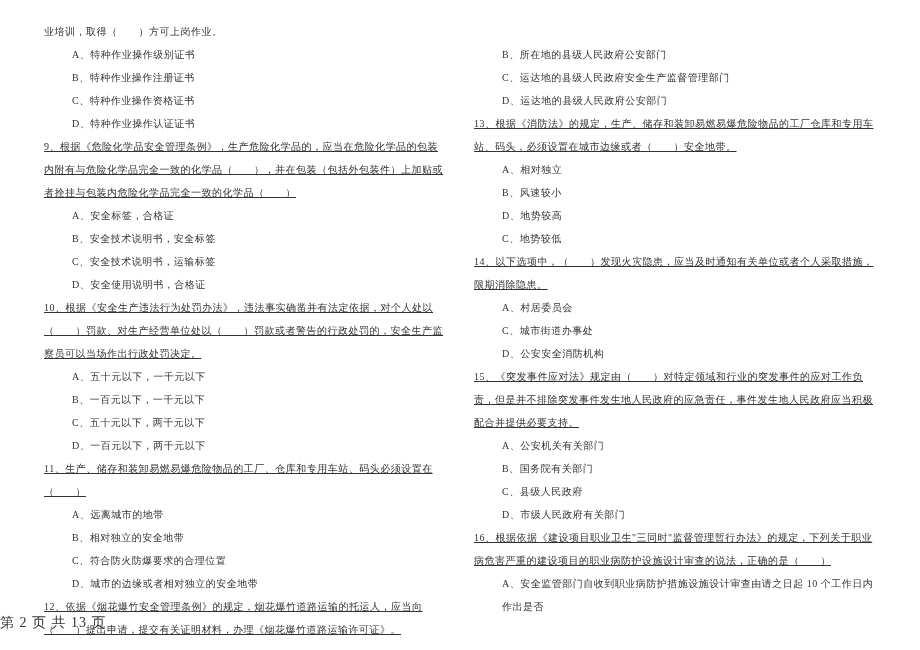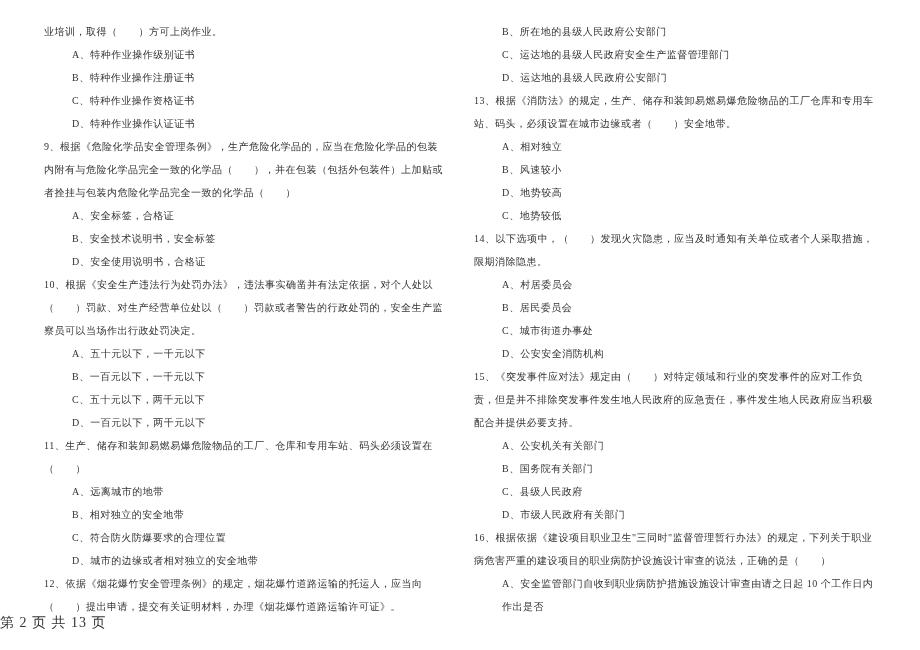--- a/index.html
+++ b/index.html
@@ -23,20 +23,21 @@
     padding: 0 14px;
   }
   .line {
     line-height: 2.3;
     letter-spacing: 0.5px;
     white-space: nowrap;
   }
   .question {
     line-height: 2.3;
     letter-spacing: 0.5px;
+    text-decoration: underline;
   }
   .option {
     padding-left: 28px;
     line-height: 2.3;
     letter-spacing: 0.5px;
   }
   .footer {
     position: absolute;
     bottom: 18px;
     width: 100%;
@@ -51,20 +52,21 @@
 <div class="page">
   <div class="column">
     <div class="line">业培训，取得（　　）方可上岗作业。</div>
     <div class="option">A、特种作业操作级别证书</div>
     <div class="option">B、特种作业操作注册证书</div>
     <div class="option">C、特种作业操作资格证书</div>
     <div class="option">D、特种作业操作认证证书</div>
     <div class="question">9、根据《危险化学品安全管理条例》，生产危险化学品的，应当在危险化学品的包装内附有与危险化学品完全一致的化学品（　　），并在包装（包括外包装件）上加贴或者拴挂与包装内危险化学品完全一致的化学品（　　）</div>
     <div class="option">A、安全标签，合格证</div>
     <div class="option">B、安全技术说明书，安全标签</div>
+    <div class="option">C、安全技术说明书，运输标签</div>
     <div class="option">D、安全使用说明书，合格证</div>
     <div class="question">10、根据《安全生产违法行为处罚办法》，违法事实确凿并有法定依据，对个人处以（　　）罚款、对生产经营单位处以（　　）罚款或者警告的行政处罚的，安全生产监察员可以当场作出行政处罚决定。</div>
     <div class="option">A、五十元以下，一千元以下</div>
     <div class="option">B、一百元以下，一千元以下</div>
     <div class="option">C、五十元以下，两千元以下</div>
     <div class="option">D、一百元以下，两千元以下</div>
     <div class="question">11、生产、储存和装卸易燃易爆危险物品的工厂、仓库和专用车站、码头必须设置在（　　）</div>
     <div class="option">A、远离城市的地带</div>
     <div class="option">B、相对独立的安全地带</div>
     <div class="option">C、符合防火防爆要求的合理位置</div>
@@ -76,21 +78,20 @@
     <div class="option">B、所在地的县级人民政府公安部门</div>
     <div class="option">C、运达地的县级人民政府安全生产监督管理部门</div>
     <div class="option">D、运达地的县级人民政府公安部门</div>
     <div class="question">13、根据《消防法》的规定，生产、储存和装卸易燃易爆危险物品的工厂仓库和专用车站、码头，必须设置在城市边缘或者（　　）安全地带。</div>
     <div class="option">A、相对独立</div>
     <div class="option">B、风速较小</div>
     <div class="option">D、地势较高</div>
     <div class="option">C、地势较低</div>
     <div class="question">14、以下选项中，（　　）发现火灾隐患，应当及时通知有关单位或者个人采取措施，限期消除隐患。</div>
     <div class="option">A、村居委员会</div>
-    <div class="option">B、居民委员会</div>
     <div class="option">C、城市街道办事处</div>
     <div class="option">D、公安安全消防机构</div>
     <div class="question">15、《突发事件应对法》规定由（　　）对特定领域和行业的突发事件的应对工作负责，但是并不排除突发事件发生地人民政府的应急责任，事件发生地人民政府应当积极配合并提供必要支持。</div>
     <div class="option">A、公安机关有关部门</div>
     <div class="option">B、国务院有关部门</div>
     <div class="option">C、县级人民政府</div>
     <div class="option">D、市级人民政府有关部门</div>
     <div class="question">16、根据依据《建设项目职业卫生"三同时"监督管理暂行办法》的规定，下列关于职业病危害严重的建设项目的职业病防护设施设计审查的说法，正确的是（　　）</div>
     <div class="option">A、安全监管部门自收到职业病防护措施设施设计审查由请之日起 10 个工作日内作出是否</div>
   </div>

